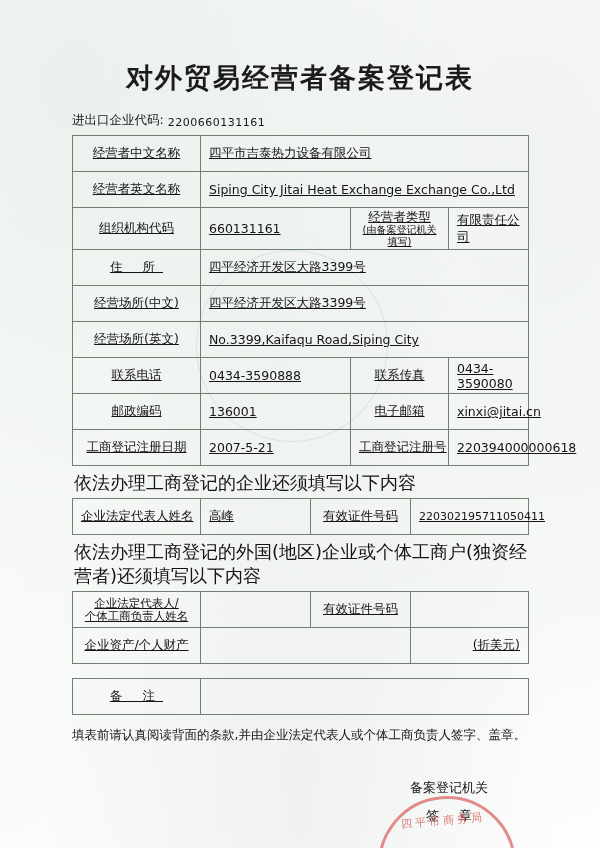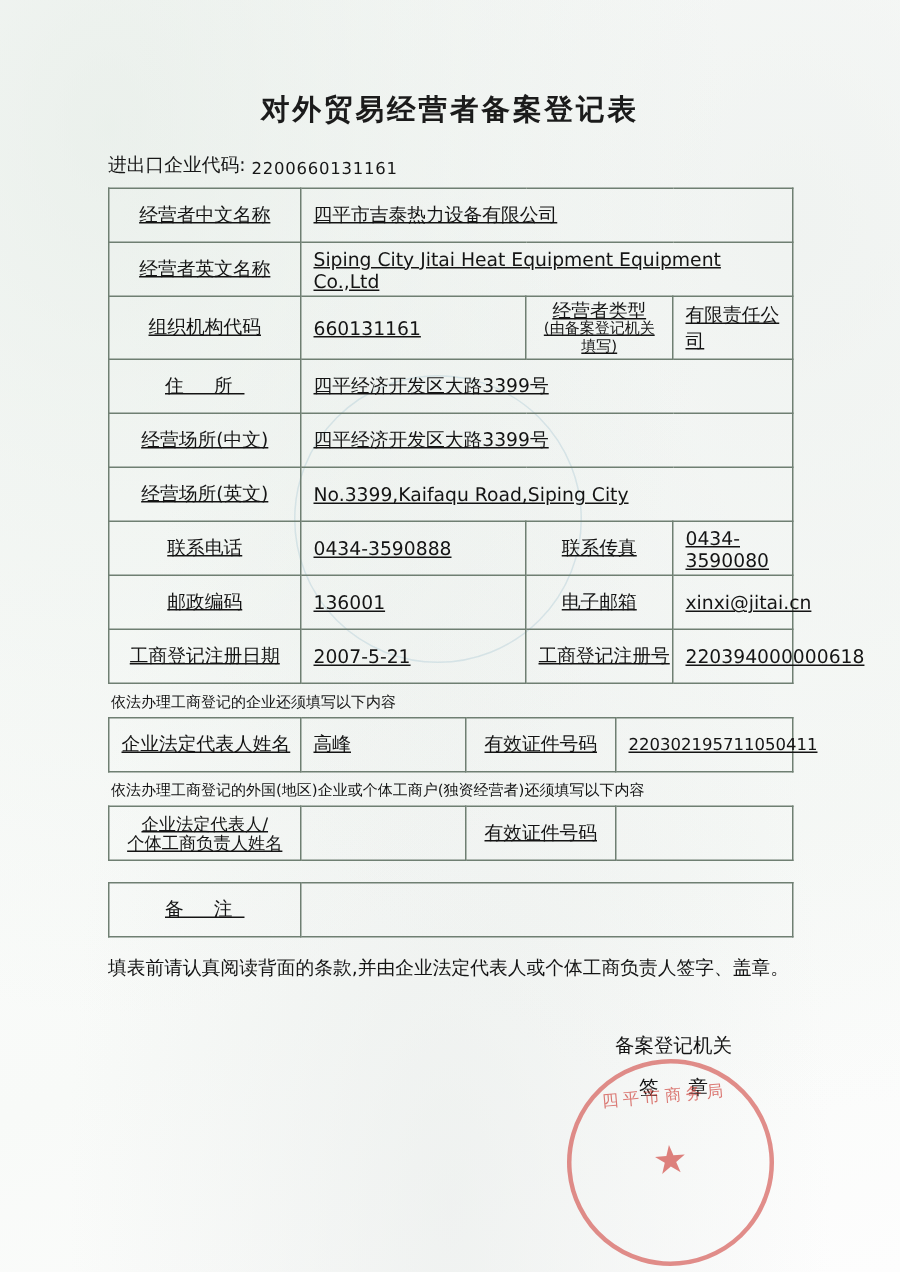--- a/index.html
+++ b/index.html
@@ -33,21 +33,21 @@
   }
   .content {
     position: relative;
     z-index: 2;
   }
 
   .doc-title {
     text-align: center;
     font-family: "DejaVu Sans", "Liberation Sans", sans-serif;
     font-weight: bold;
-    font-size: 19px;
+    font-size: 27px;
     letter-spacing: 2px;
     color: #1b1b1b;
     margin-top: 60px;
   }
 
   .meta-row {
     display: flex;
     justify-content: space-between;
     align-items: flex-end;
     margin: 16px 66px 6px 72px;
@@ -115,21 +115,21 @@
   td.two-line .l1 { display: block; }
   td.two-line .l2 { display: block; font-size: 10px; }
   td.right-note {
     text-align: right;
     font-size: 11.5px;
     padding-right: 8px;
   }
   .section-note {
     margin: 0 72px;
     padding: 5px 0 3px 2px;
-    font-size: 10px;
+    font-size: 18px;
     color: #141414;
   }
   table.main.tight { margin-top: 0; }
 
   .tall-row td { height: 70px; vertical-align: top; padding-top: 6px; }
 
   .footer-note {
     margin: 12px 72px 0 72px;
     font-size: 12.5px;
     color: #141414;
@@ -219,21 +219,21 @@
         <col style="width:98px">
         <col style="width:80px">
       </colgroup>
       <tbody>
         <tr>
           <td class="lbl">经营者中文名称</td>
           <td class="val" colspan="3">四平市吉泰热力设备有限公司</td>
         </tr>
         <tr>
           <td class="lbl">经营者英文名称</td>
-          <td class="val val-en" colspan="3">Siping City Jitai Heat Equipment Equipment Co.,Ltd</td>
+          <td class="val val-en" colspan="3">Siping City Jitai Heat Exchange Exchange Co.,Ltd</td>
         </tr>
         <tr>
           <td class="lbl">组织机构代码</td>
           <td class="val">660131161</td>
           <td class="two-line">
             <span class="l1">经营者类型</span>
             <span class="l2">(由备案登记机关填写)</span>
           </td>
           <td class="val">有限责任公司</td>
         </tr>
@@ -300,20 +300,25 @@
       </colgroup>
       <tbody>
         <tr>
           <td class="two-line" style="font-size:11.5px">
             <span class="l1">企业法定代表人/</span>
             <span class="l1">个体工商负责人姓名</span>
           </td>
           <td class="val"></td>
           <td class="lbl">有效证件号码</td>
           <td class="val"></td>
+        </tr>
+        <tr>
+          <td class="lbl">企业资产/个人财产</td>
+          <td class="val" colspan="2"></td>
+          <td class="right-note">(折美元)</td>
         </tr>
       </tbody>
     </table>
 
     <div style="height:14px"></div>
 
     <table class="main">
       <colgroup>
         <col style="width:128px">
         <col style="width:328px">

